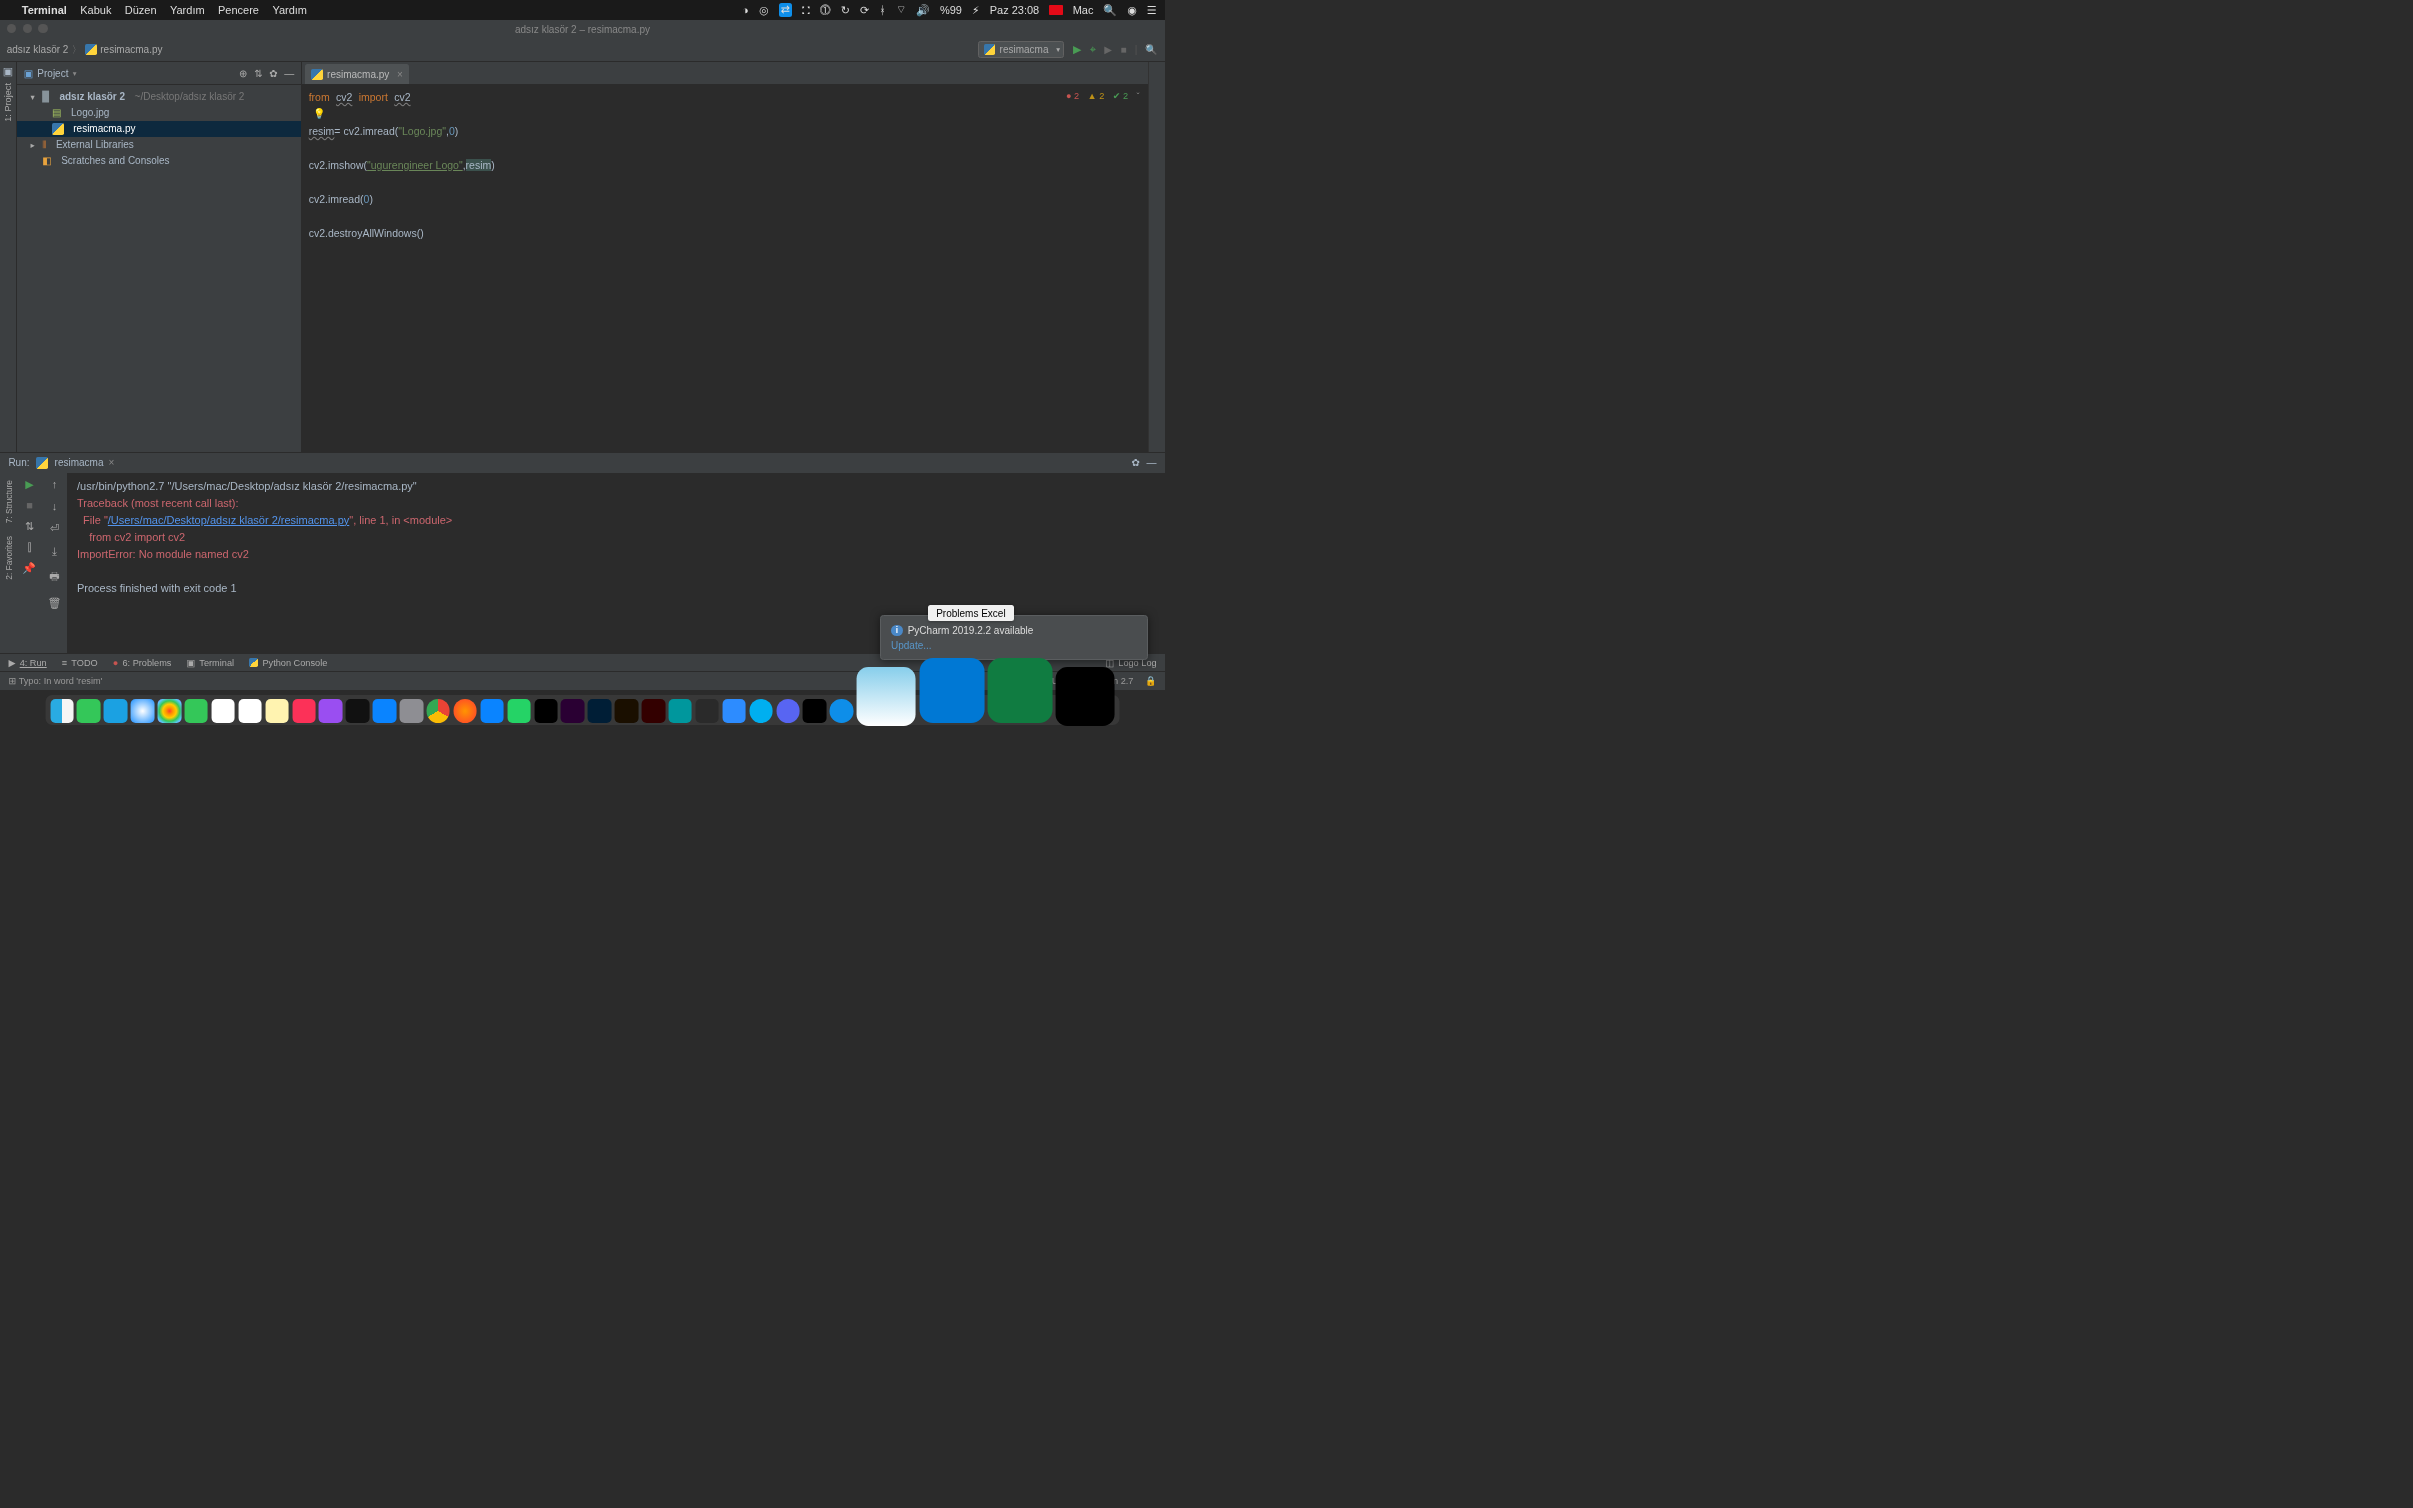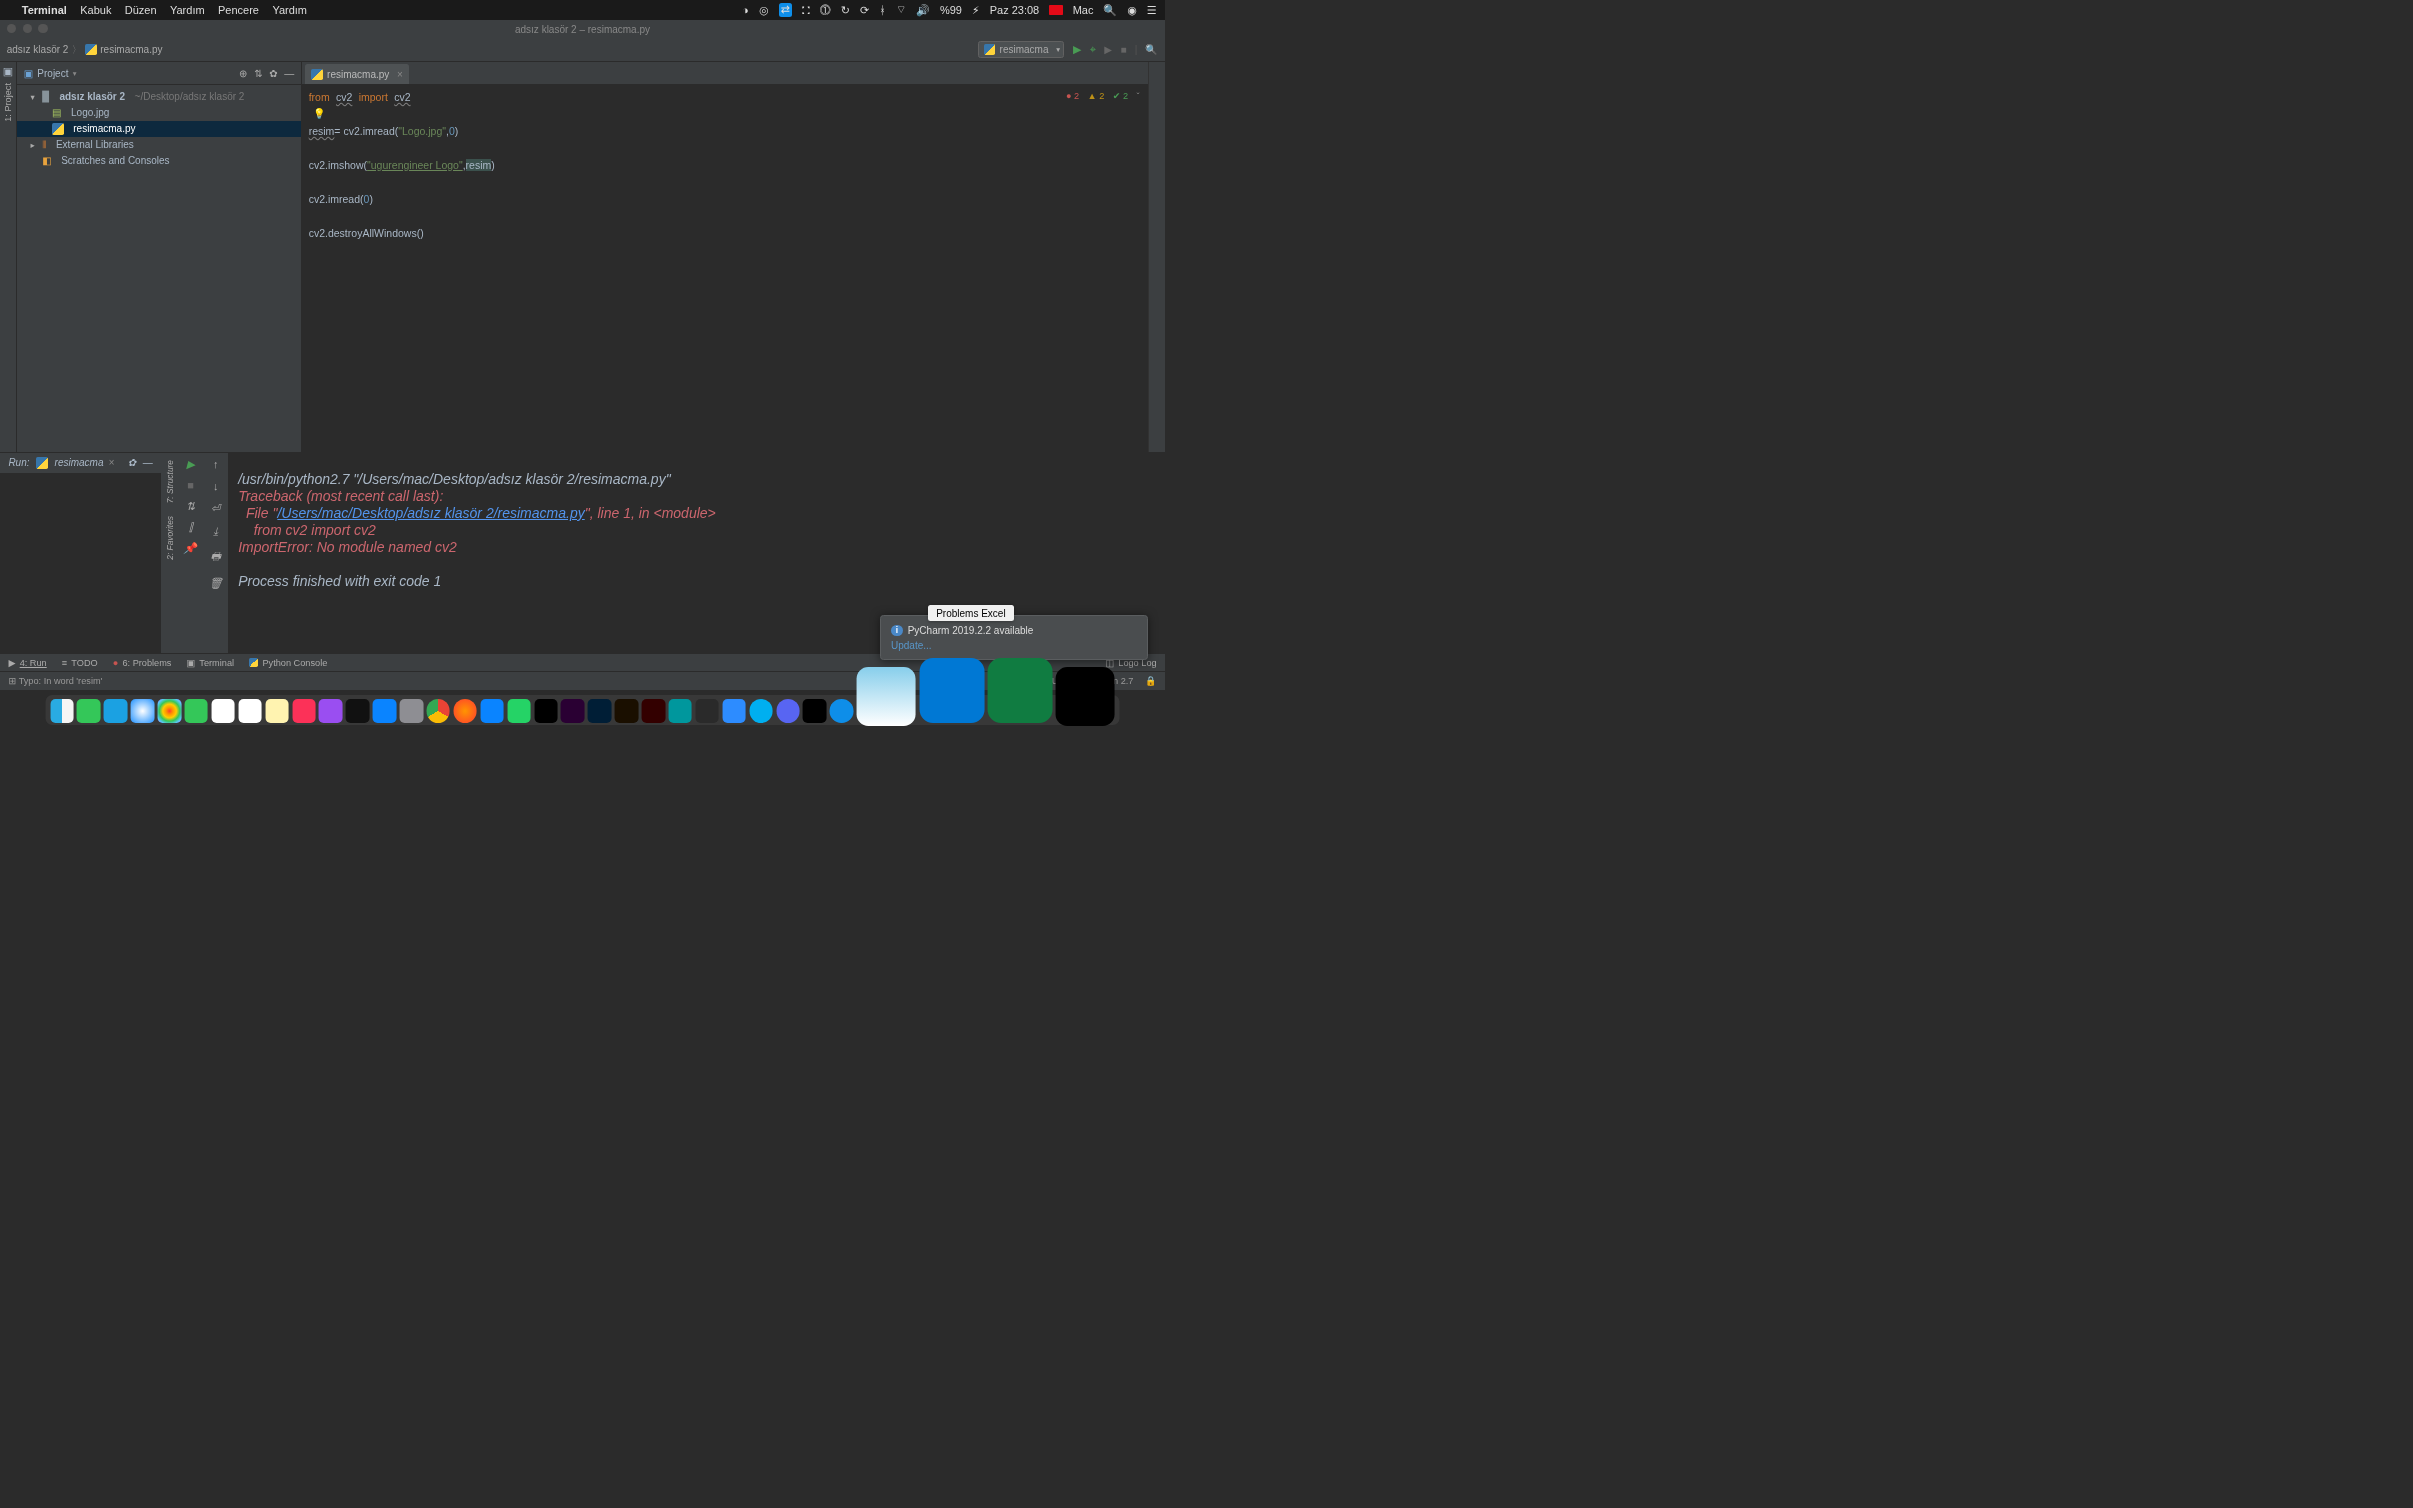--- a/index.html
+++ b/index.html
@@ -70,27 +70,27 @@
 .code .underline2{text-decoration:underline wavy #808080;}
 .code .hl{background:#3b514d;}
 .bulb{position:absolute;left:11.7px;top:20px;font-size:10px;}
 .inspections{position:absolute;right:8.4px;top:5px;display:flex;gap:8.4px;font-size:9.2px;align-items:center;}
 .insp-err{color:#c75450;}
 .insp-warn{color:#be9117;}
 .insp-ok{color:#499c54;}
 .right-gutter{width:17px;background:#3c3f41;border-left:0.8px solid #323232;}
 
 
-.run-panel{height:201px;border-top:0.8px solid #2b2b2b;display:flex;font-style:italic;}
+.run-panel{height:201px;border-top:0.8px solid #2b2b2b;display:flex;flex-direction:column;}
 .run-header{height:20px;background:#3c3f41;display:flex;align-items:center;padding:0 8.4px;font-size:10px;gap:6.7px;}
 .run-header .spacer{flex:1;}
 .run-body{flex:1;display:flex;}
 .run-toolbar{width:25px;background:#3c3f41;display:flex;flex-direction:column;align-items:center;padding-top:5px;gap:8.4px;color:#aaa;}
 .run-toolbar2{width:25px;background:#3c3f41;display:flex;flex-direction:column;align-items:center;padding-top:5px;gap:10px;color:#aaa;}
-.run-output{flex:1;background:#2b2b2b;padding:18px 10px;font-family:Menlo,Monaco,monospace;font-size:14px;line-height:17px;white-space:pre;color:#a9b7c6;overflow:hidden;}
+.run-output{flex:1;background:#2b2b2b;padding:5px 10px;font-family:Menlo,Monaco,monospace;font-size:11px;line-height:17px;white-space:pre;color:#a9b7c6;overflow:hidden;}
 .run-output .err{color:#cc666e;}
 .run-output .link{color:#5394ec;text-decoration:underline;}
 .left-tool-strip{width:17px;background:#3c3f41;display:flex;flex-direction:column;align-items:center;color:#aaa;font-size:8.4px;}
 .left-tool-strip .vlabel{writing-mode:vertical-rl;transform:rotate(180deg);margin:6.7px 0;}
 
 
 .bottombar{height:18.4px;background:#3c3f41;border-top:0.8px solid #2b2b2b;display:flex;align-items:center;padding:0 8.4px;font-size:9.2px;gap:15px;color:#aaa;}
 .bottombar .item{display:flex;align-items:center;gap:4.2px;}
 .bottombar .spacer{flex:1;}
 .err-dot{color:#c75450;}

